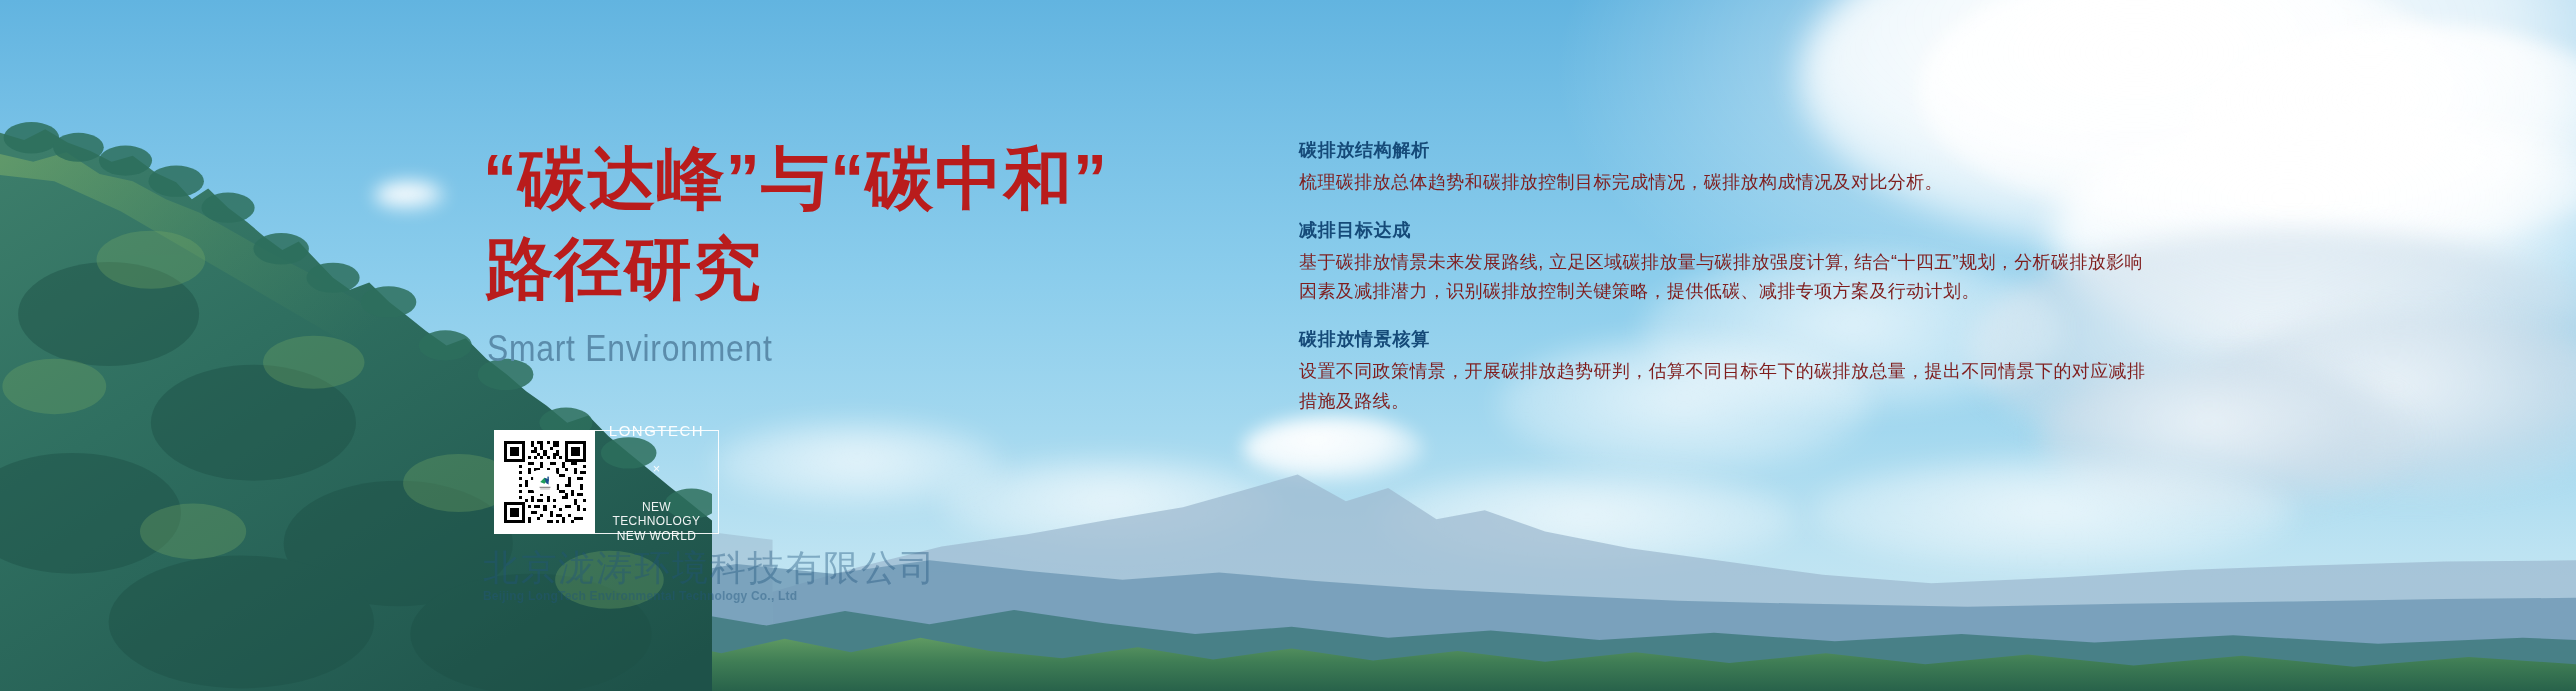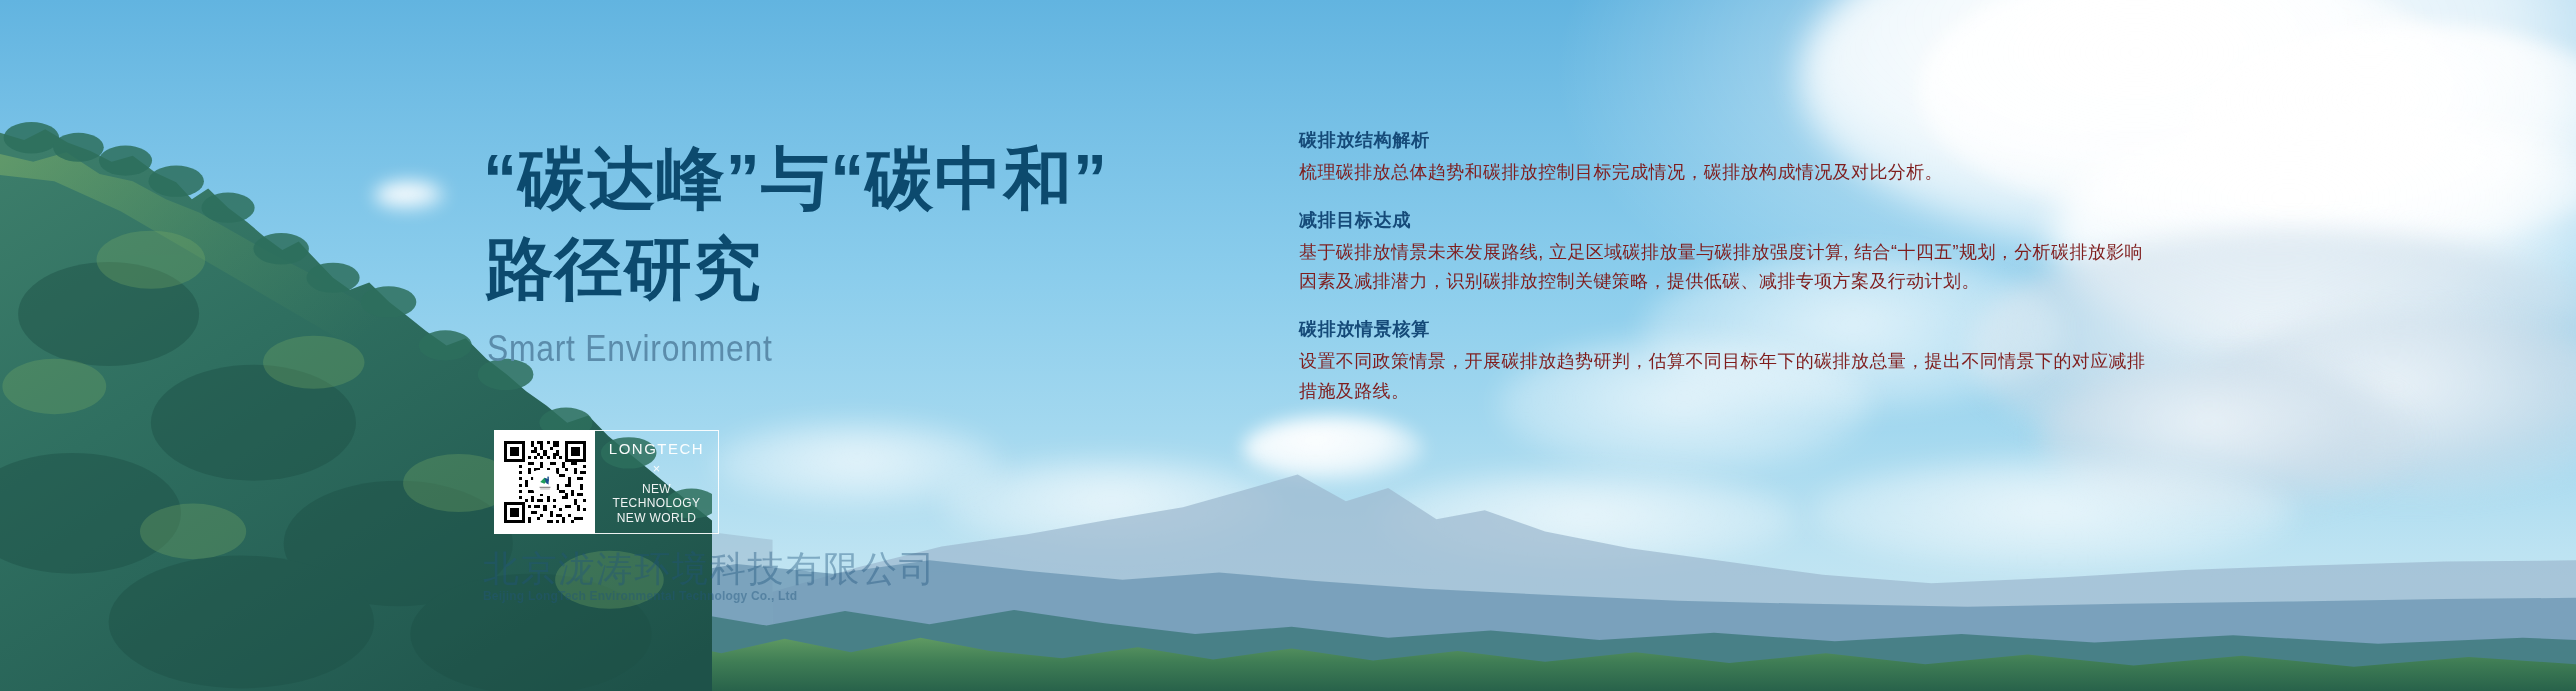--- a/index.html
+++ b/index.html
@@ -79,21 +79,21 @@
     position:absolute;
     left:483px; top:134px;
     width:724px;
   }
   .title-line {
     font-family:"Liberation Sans", sans-serif;
     font-weight:bold;
     font-size:68px;
     line-height:1.32;
     letter-spacing:1.2px;
-    color:#0c4a6e;
+    color:#b91c1c;
     white-space:nowrap;
   }
   .title-line.l2 { margin-left:2.4px; }
   .subtitle {
     margin-top:14.5px;
     margin-left:3.6px;
     font-family:"Liberation Sans", sans-serif;
     font-weight:300;
     font-size:37px;
     letter-spacing:0.9px;
@@ -128,20 +128,21 @@
     display:flex; align-items:center; justify-content:center;
   }
   .longtech-panel {
     flex:1;
     position:relative;
     border:0.9px solid rgba(255,255,255,.92);
     border-left:none;
     display:flex; flex-direction:column;
     align-items:center; justify-content:center;
     padding-top:2.4px;
+    gap:18px;
   }
   .lt-name {
     color:rgba(255,255,255,.96);
     font-size:15px;
     letter-spacing:1.5px;
     font-weight:300;
     line-height:1;
   }
   .lt-x {
     color:rgba(255,255,255,.9);
@@ -165,34 +166,35 @@
     left:483px; top:550px;
     width:459px;
   }
   .wm-cn {
     font-size:36px;
     font-weight:400;
     letter-spacing:1.8px;
     color:rgba(33,86,124,.40);
     line-height:1.05;
     white-space:nowrap;
+    font-family:Liberation Serif, serif;
   }
   .wm-en {
     margin-top:1.2px;
     font-size:12px;
     font-weight:bold;
     letter-spacing:0.2px;
     color:rgba(33,86,124,.42);
     white-space:nowrap;
   }
 
   
   .info-col {
     position:absolute;
-    left:1299px; top:128px;
+    left:1299px; top:138px;
     width:857px;
   }
   .info-sec { margin-bottom:20.5px; }
   .info-sec:last-child { margin-bottom:0; }
   .info-h {
     font-size:18px;
     font-weight:bold;
     color:#154a78;
     letter-spacing:0.7px;
     line-height:1.35;

